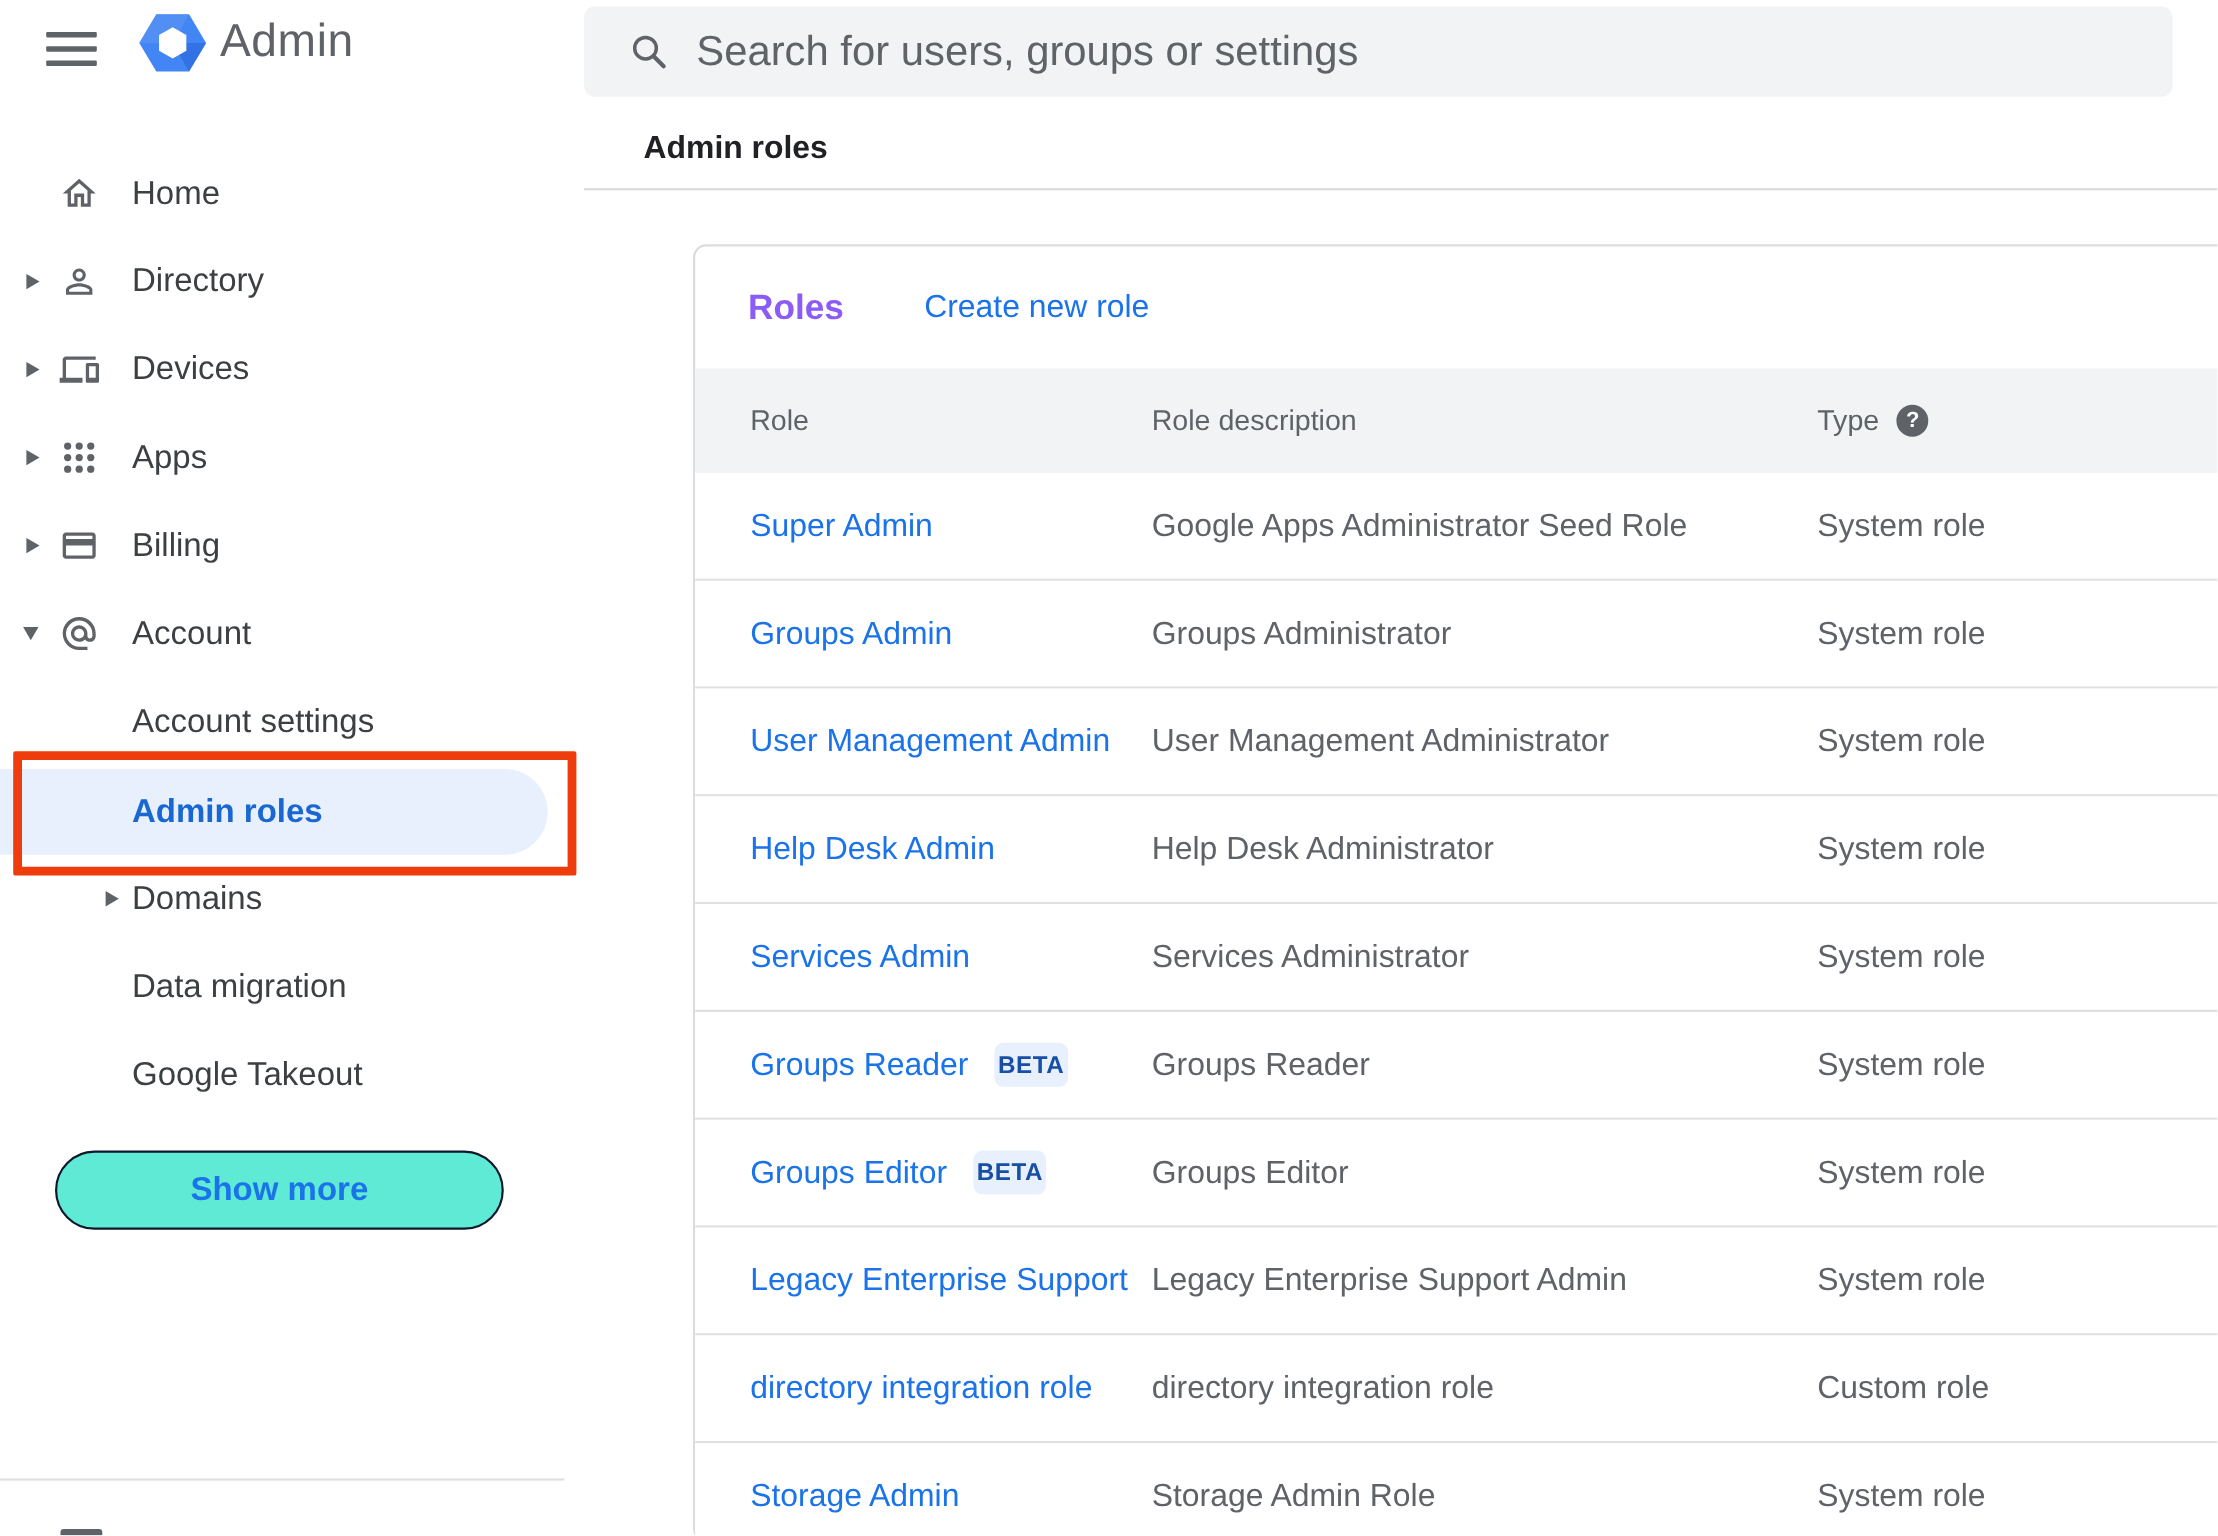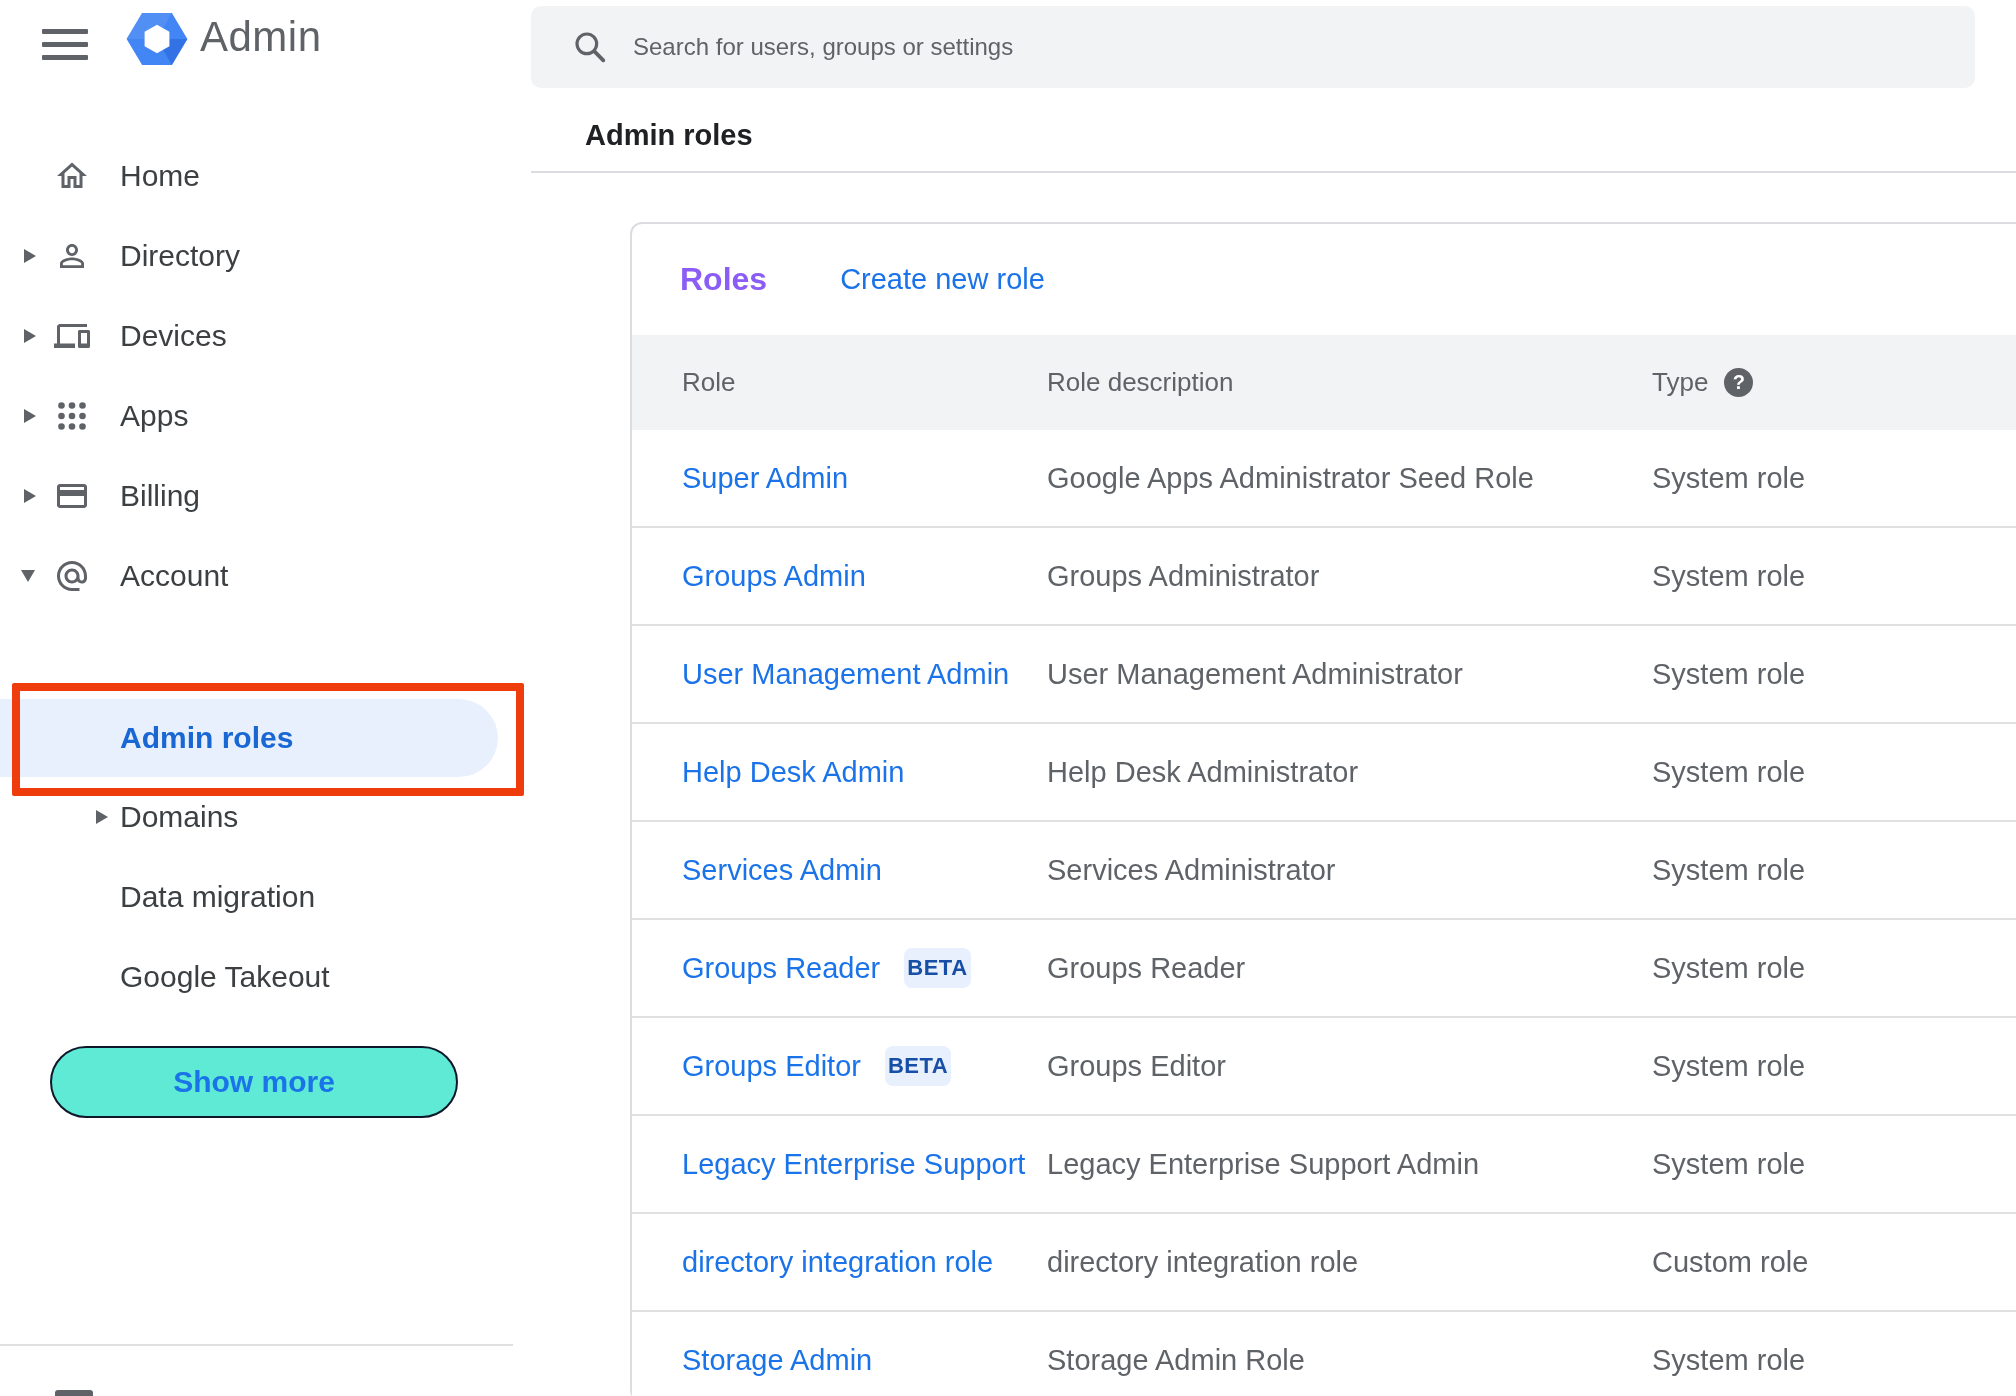--- a/index.html
+++ b/index.html
@@ -35,21 +35,21 @@
     border:2px solid #0f172a; border-radius:36px; background:#5eead4; color:#1a73e8;
     font-size:30px; font-weight:bold; font-family:"Liberation Sans",sans-serif; cursor:pointer; }
   .sidebar-bottom-divider { position:absolute; left:0; top:1344px; width:513px; height:2px; background:#e0e0e0; }
   .partial-icon { position:absolute; left:55px; top:1390px; width:38px; height:6px; background:#5f6368; border-radius:3px 3px 0 0; }
 
   
   .searchbar { position:absolute; left:531px; top:6px; width:1444px; height:82px;
     background:#f1f3f4; border-radius:10px; display:flex; align-items:center; }
   .search-icon { margin-left:40px; width:38px; height:38px; flex:none; }
   .search-input { flex:1; margin-left:22px; margin-right:30px; border:none; background:transparent;
-    font-size:24px; color:#3c4043; font-family:"Liberation Sans",sans-serif; outline:none; }
+    font-size:38px; color:#3c4043; font-family:"Liberation Sans",sans-serif; outline:none; }
   .search-input::placeholder { color:#5f6368; opacity:1; }
 
   .breadcrumb { position:absolute; left:585px; top:119px; font-size:29px; font-weight:bold; color:#202124; }
   .top-divider { position:absolute; left:531px; top:171px; width:1485px; height:2px; background:#dadce0; }
 
   
   .card { position:absolute; left:630px; top:222px; width:1426px; height:1180px;
     background:#fff; border:2px solid #dadce0; border-radius:12px; }
   .card-header { height:111px; display:flex; align-items:center; padding-left:48px; }
   .card-title { font-size:32px; font-weight:bold; color:#8b5cf6; }
@@ -139,20 +139,23 @@
     </div>
 
     <div class="nav-item" style="top:536px">
       <span class="caret-down"></span>
       <svg class="nav-icon" viewBox="0 0 24 24">
         <path fill="#5f6368" d="M12 2C6.48 2 2 6.48 2 12s4.48 10 10 10h5v-2h-5c-4.34 0-8-3.66-8-8s3.66-8 8-8 8 3.66 8 8v1.43c0 .79-.71 1.57-1.5 1.57s-1.5-.78-1.5-1.57V12c0-2.76-2.24-5-5-5s-5 2.24-5 5 2.24 5 5 5c1.38 0 2.64-.56 3.54-1.47.65.89 1.77 1.47 2.96 1.47 1.97 0 3.5-1.6 3.5-3.57V12c0-5.52-4.48-10-10-10zm0 13c-1.66 0-3-1.34-3-3s1.34-3 3-3 3 1.34 3 3-1.34 3-3 3z"></path>
       </svg>
       <span class="nav-label">Account</span>
     </div>
 
+    <div class="nav-item" style="top:616px">
+      <span class="nav-label">Account settings</span>
+    </div>
 
     <div class="nav-pill">
       <span class="nav-label">Admin roles</span>
     </div>
 
     <div class="nav-item" style="top:777px">
       <span class="caret-right caret-sub"></span>
       <span class="nav-label">Domains</span>
     </div>
 

